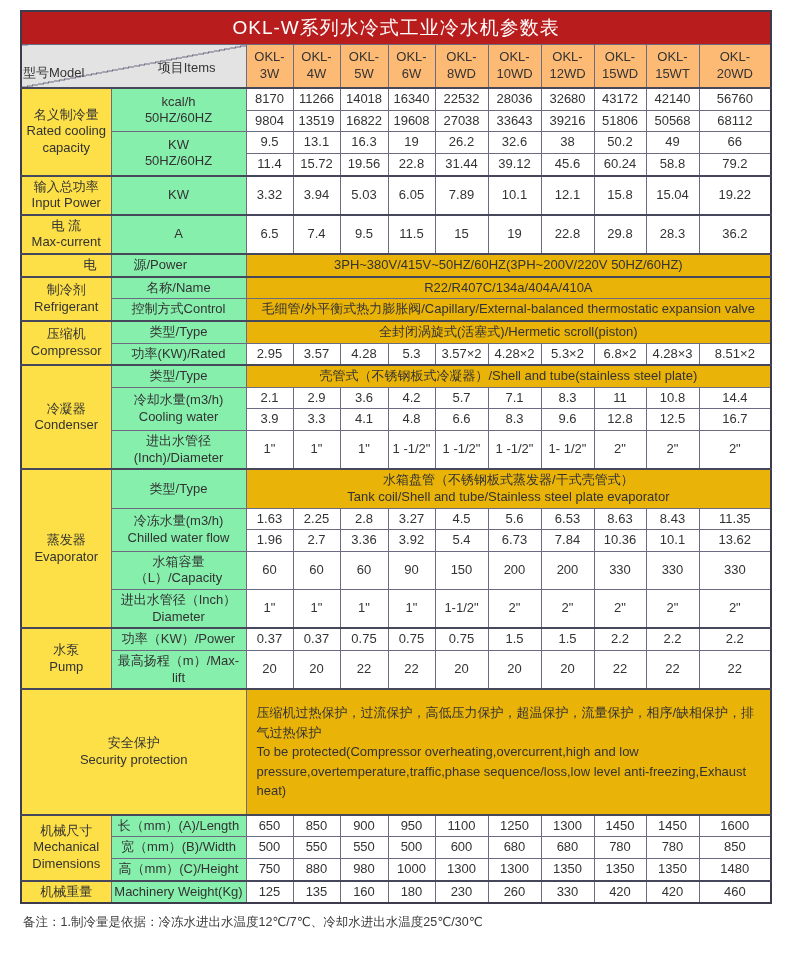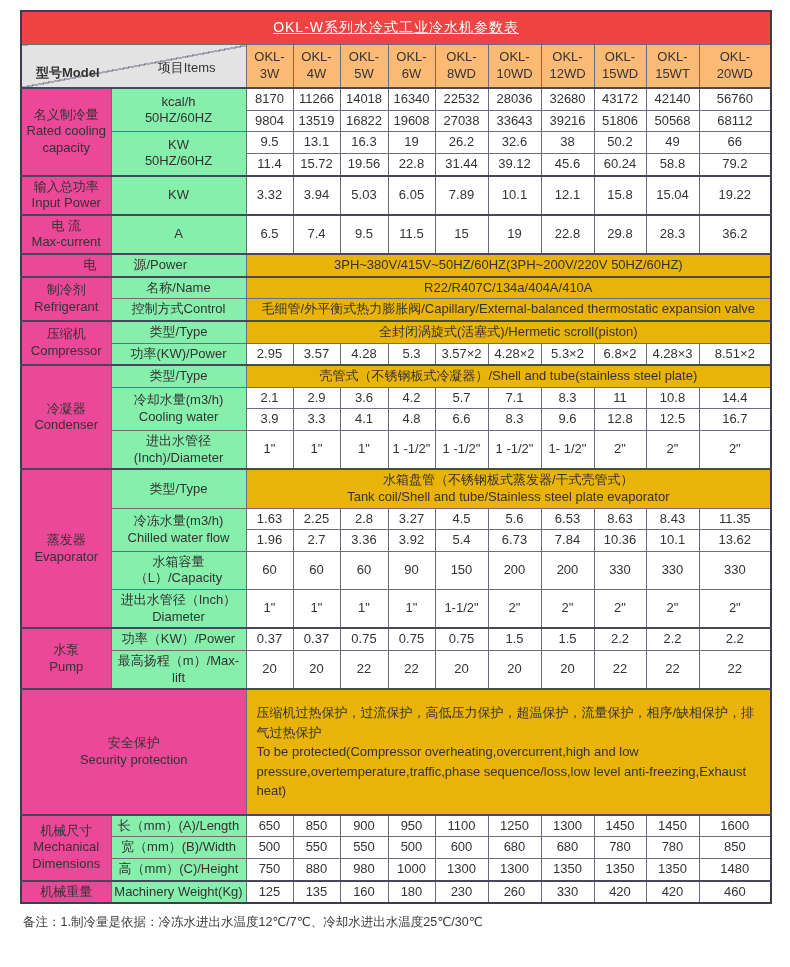--- a/index.html
+++ b/index.html
@@ -10,33 +10,33 @@
   .logo{width:52px;height:56px;flex:0 0 52px;margin-right:6px;}
   .titles{display:flex;flex-direction:column;}
   .title-zh{font-size:27px;font-weight:500;color:#2b2b2b;letter-spacing:1px;line-height:1.15;}
   .title-en{font-size:16.5px;color:#2b2b2b;margin-top:2px;letter-spacing:0.2px;}
   
   .tbl-wrap{margin:10px 20px 0 20px;}
   table{border-collapse:collapse;width:750px;table-layout:fixed;border:2px solid #3c3c4c;}
   td{border:1px solid #6b6b82;font-size:13px;color:#333;text-align:center;vertical-align:middle;
      padding:2px 1px;white-space:pre-line;line-height:1.28;overflow:hidden;}
   tr.grp td{border-top:2px solid #47475c;}
-  td.ttl{background:#ef4444;color:#fff;font-size:14px;font-weight:500;height:28px;letter-spacing:1px;text-decoration:underline;}
+  td.ttl{background:#b91c1c;color:#fff;font-size:19px;font-weight:500;height:28px;letter-spacing:1px;}
   td.model{background:#fdba74;font-size:13px;line-height:1.3;height:38px;}
-  td.cat{background:#ec4899;}
+  td.cat{background:#fde047;}
   td.gy{background:#e3e3e3;}
   td.item{background:#86efac;}
   td.val{background:#fff;}
   td.full{background:#eab308;}
   td.lft{text-align:left;padding:13px 10px;line-height:1.5;}
   td.pl{text-align:right;padding-right:14px;}
   td.pr{text-align:left;padding-left:22px;}
   td.corner{background:#e3e3e3;position:relative;height:40px;padding:0;
      background-image:linear-gradient(to bottom right,transparent 49.3%,#6b6b82 49.3%,#6b6b82 50.7%,transparent 50.7%),linear-gradient(#e3e3e3,#e3e3e3);}
-  .corner-left{position:absolute;left:14px;bottom:5px;font-size:13px;font-weight:bold;}
+  .corner-left{position:absolute;left:1px;bottom:5px;font-size:13px;}
   .corner-right{position:absolute;right:30px;top:15px;font-size:13px;}
   
   .notes{margin:10px 0 0 23px;font-size:12.5px;line-height:1.28;color:#3a3a3a;}
   .note-line{margin:2px 0;}
   .indent-0{padding-left:0;}
 </style>
 </head>
 <body>
 
 <div class="page">
@@ -185,21 +185,21 @@
             <td class="item">控制方式Control</td>
             <td class="full" colspan="10">毛细管/外平衡式热力膨胀阀/Capillary/External-balanced thermostatic expansion valve</td>
           </tr>
           <tr class="grp">
             <td class="cat" rowspan="2">压缩机
 Compressor</td>
             <td class="item">类型/Type</td>
             <td class="full" colspan="10">全封闭涡旋式(活塞式)/Hermetic scroll(piston)</td>
           </tr>
           <tr>
-            <td class="item">功率(KW)/Power</td>
+            <td class="item">功率(KW)/Rated</td>
             <td class="val">2.95</td>
             <td class="val">3.57</td>
             <td class="val">4.28</td>
             <td class="val">5.3</td>
             <td class="val">3.57×2</td>
             <td class="val">4.28×2</td>
             <td class="val">5.3×2</td>
             <td class="val">6.8×2</td>
             <td class="val">4.28×3</td>
             <td class="val">8.51×2</td>

